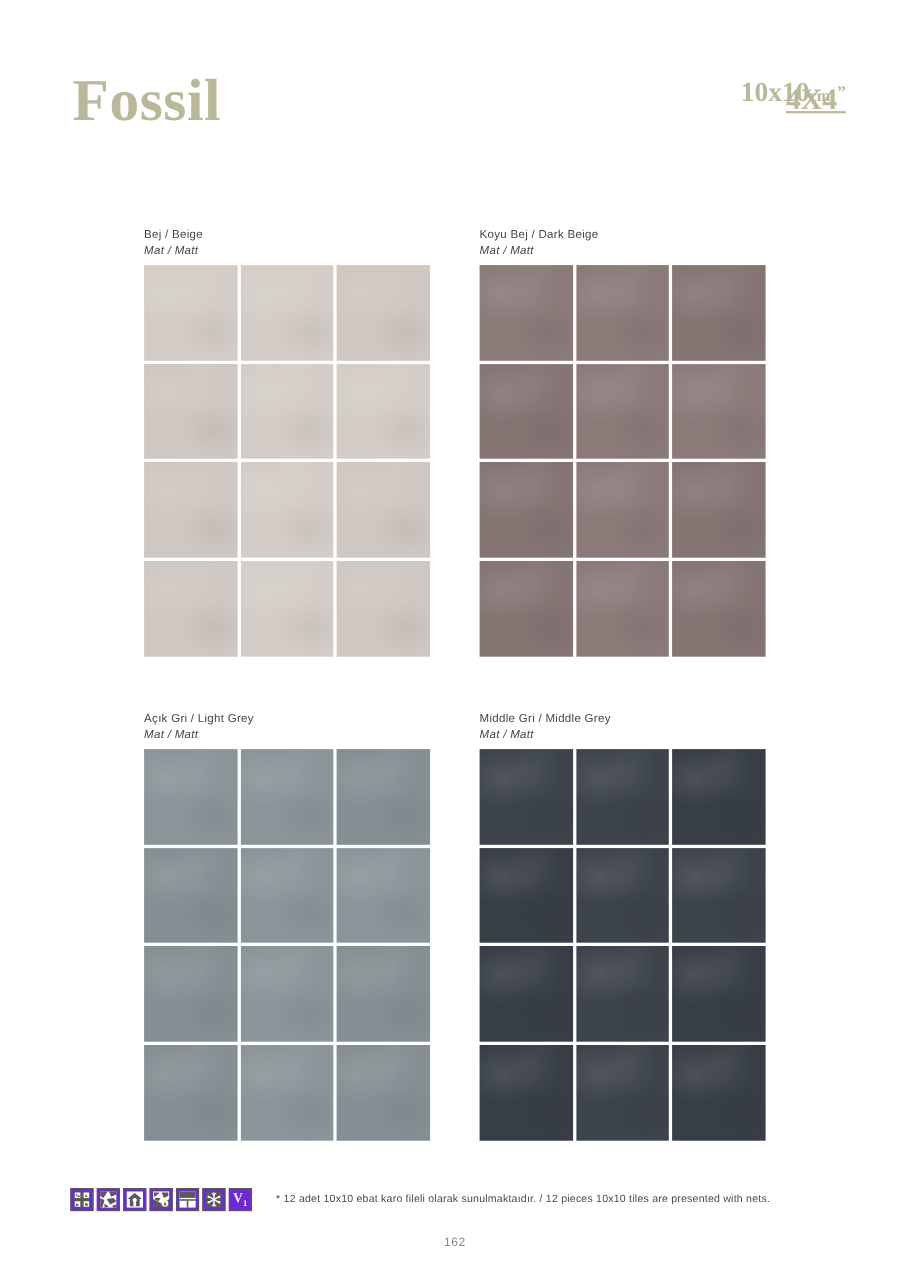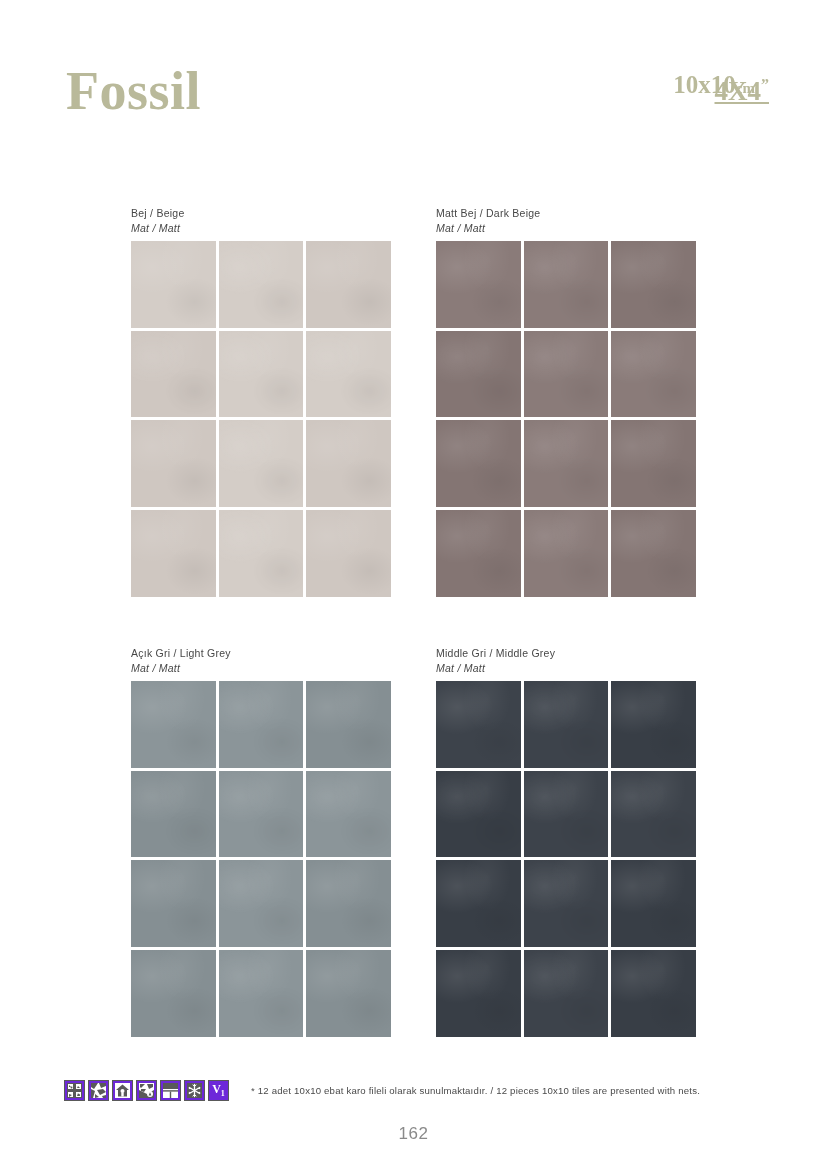--- a/index.html
+++ b/index.html
@@ -166,21 +166,21 @@
     color: #4a4a4a;
     letter-spacing: 0.2px;
     white-space: nowrap;
   }
   .page-number {
     position: absolute;
     left: 0;
     top: 52px;
     width: 827px;
     text-align: center;
-    font-size: 17px;
+    font-size: 11px;
     color: #8a8a8a;
     letter-spacing: 0.5px;
   }
 </style>
 </head>
 <body>
 
 <div class="page-header">
   <div class="brand-title">Fossil</div>
 
@@ -212,21 +212,21 @@
       <div class="tile" style="background-color: rgb(212, 205, 199);"></div>
       <div class="tile" style="background-color: rgb(207, 199, 193);"></div>
       <div class="tile" style="background-color: rgb(207, 199, 193);"></div>
       <div class="tile" style="background-color: rgb(212, 205, 199);"></div>
       <div class="tile" style="background-color: rgb(207, 199, 193);"></div>
     </div>
   </div>
 
   <div class="panel panel-r0 panel-c1">
     <div class="panel-label">
-      <span>Matt Bej / Dark Beige</span>
+      <span>Koyu Bej / Dark Beige</span>
       <span class="line2">Mat / Matt</span>
     </div>
     <div class="tile-grid">
       <div class="tile" style="background-color: rgb(138, 123, 121);"></div>
       <div class="tile" style="background-color: rgb(138, 123, 121);"></div>
       <div class="tile" style="background-color: rgb(132, 117, 115);"></div>
       <div class="tile" style="background-color: rgb(132, 117, 115);"></div>
       <div class="tile" style="background-color: rgb(138, 123, 121);"></div>
       <div class="tile" style="background-color: rgb(138, 123, 121);"></div>
       <div class="tile" style="background-color: rgb(132, 117, 115);"></div>

